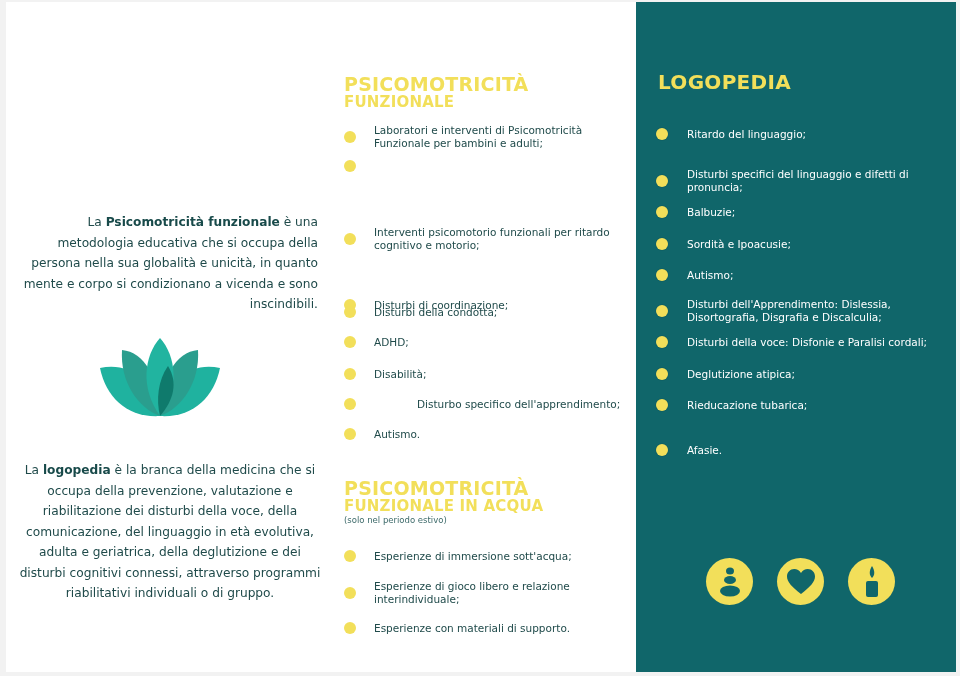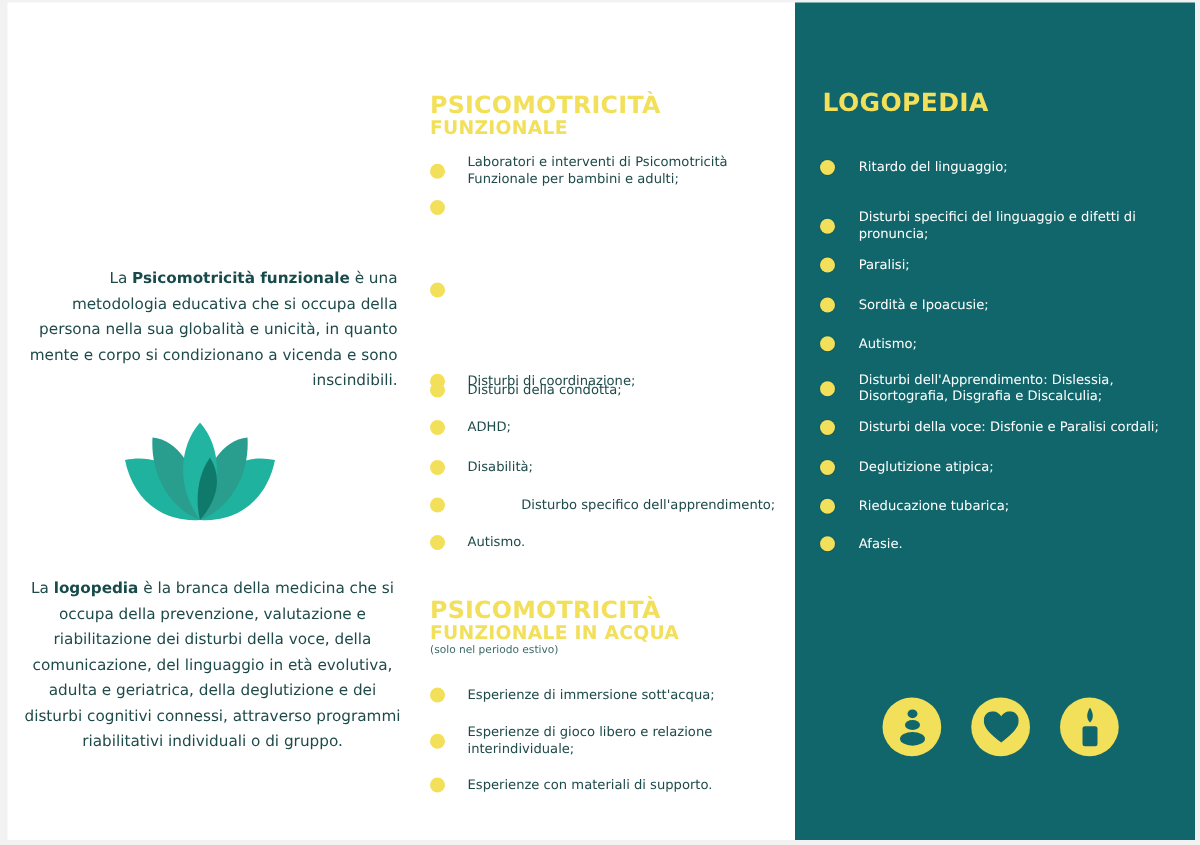--- a/index.html
+++ b/index.html
@@ -86,20 +86,21 @@
     <ul class="bullets">
       <li style="top:122px;">
           <span class="dot"></span>
           <span class="txt">Laboratori e interventi di Psicomotricità Funzionale per bambini e adulti;</span>
         </li>
       <li style="top:158px;">
           <span class="dot"></span>
         </li>
       <li style="top:224px;">
           <span class="dot"></span>
+          <span class="txt">Interventi psicomotorio funzionali per ritardo cognitivo e motorio;</span>
         </li>
       <li style="top:272px;margin-top:25px;">
           <span class="dot"></span>
           <span class="txt">Disturbi di coordinazione;</span>
         </li>
       <li style="top:304px;">
           <span class="dot"></span>
           <span class="txt">Disturbi della condotta;</span>
         </li>
       <li style="top:334px;">
@@ -149,21 +150,21 @@
       <li style="top:128px;">
           <span class="dot"></span>
           <span class="txt">Ritardo del linguaggio;</span>
         </li>
       <li style="top:168px;">
           <span class="dot"></span>
           <span class="txt">Disturbi specifici del linguaggio e difetti di pronuncia;</span>
         </li>
       <li style="top:206px;">
           <span class="dot"></span>
-          <span class="txt">Paralisi;</span>
+          <span class="txt">Balbuzie;</span>
         </li>
       <li style="top:238px;">
           <span class="dot"></span>
           <span class="txt">Sordità e Ipoacusie;</span>
         </li>
       <li style="top:269px;">
           <span class="dot"></span>
           <span class="txt">Autismo;</span>
         </li>
       <li style="top:298px;">
@@ -175,21 +176,21 @@
           <span class="txt">Disturbi della voce: Disfonie e Paralisi cordali;</span>
         </li>
       <li style="top:368px;">
           <span class="dot"></span>
           <span class="txt">Deglutizione atipica;</span>
         </li>
       <li style="top:399px;">
           <span class="dot"></span>
           <span class="txt">Rieducazione tubarica;</span>
         </li>
-      <li style="top:429px;">
+      <li style="top:444px;">
           <span class="dot"></span>
           <span class="txt">Afasie.</span>
         </li>
     </ul>
 
     <div class="icons">
       <div class="icon-circle">
         <svg width="28" height="32" viewBox="0 0 28 32">
             <ellipse cx="14" cy="5" rx="4" ry="3.5" fill="#10666a"></ellipse>
             <ellipse cx="14" cy="14" rx="6" ry="4" fill="#10666a"></ellipse>

